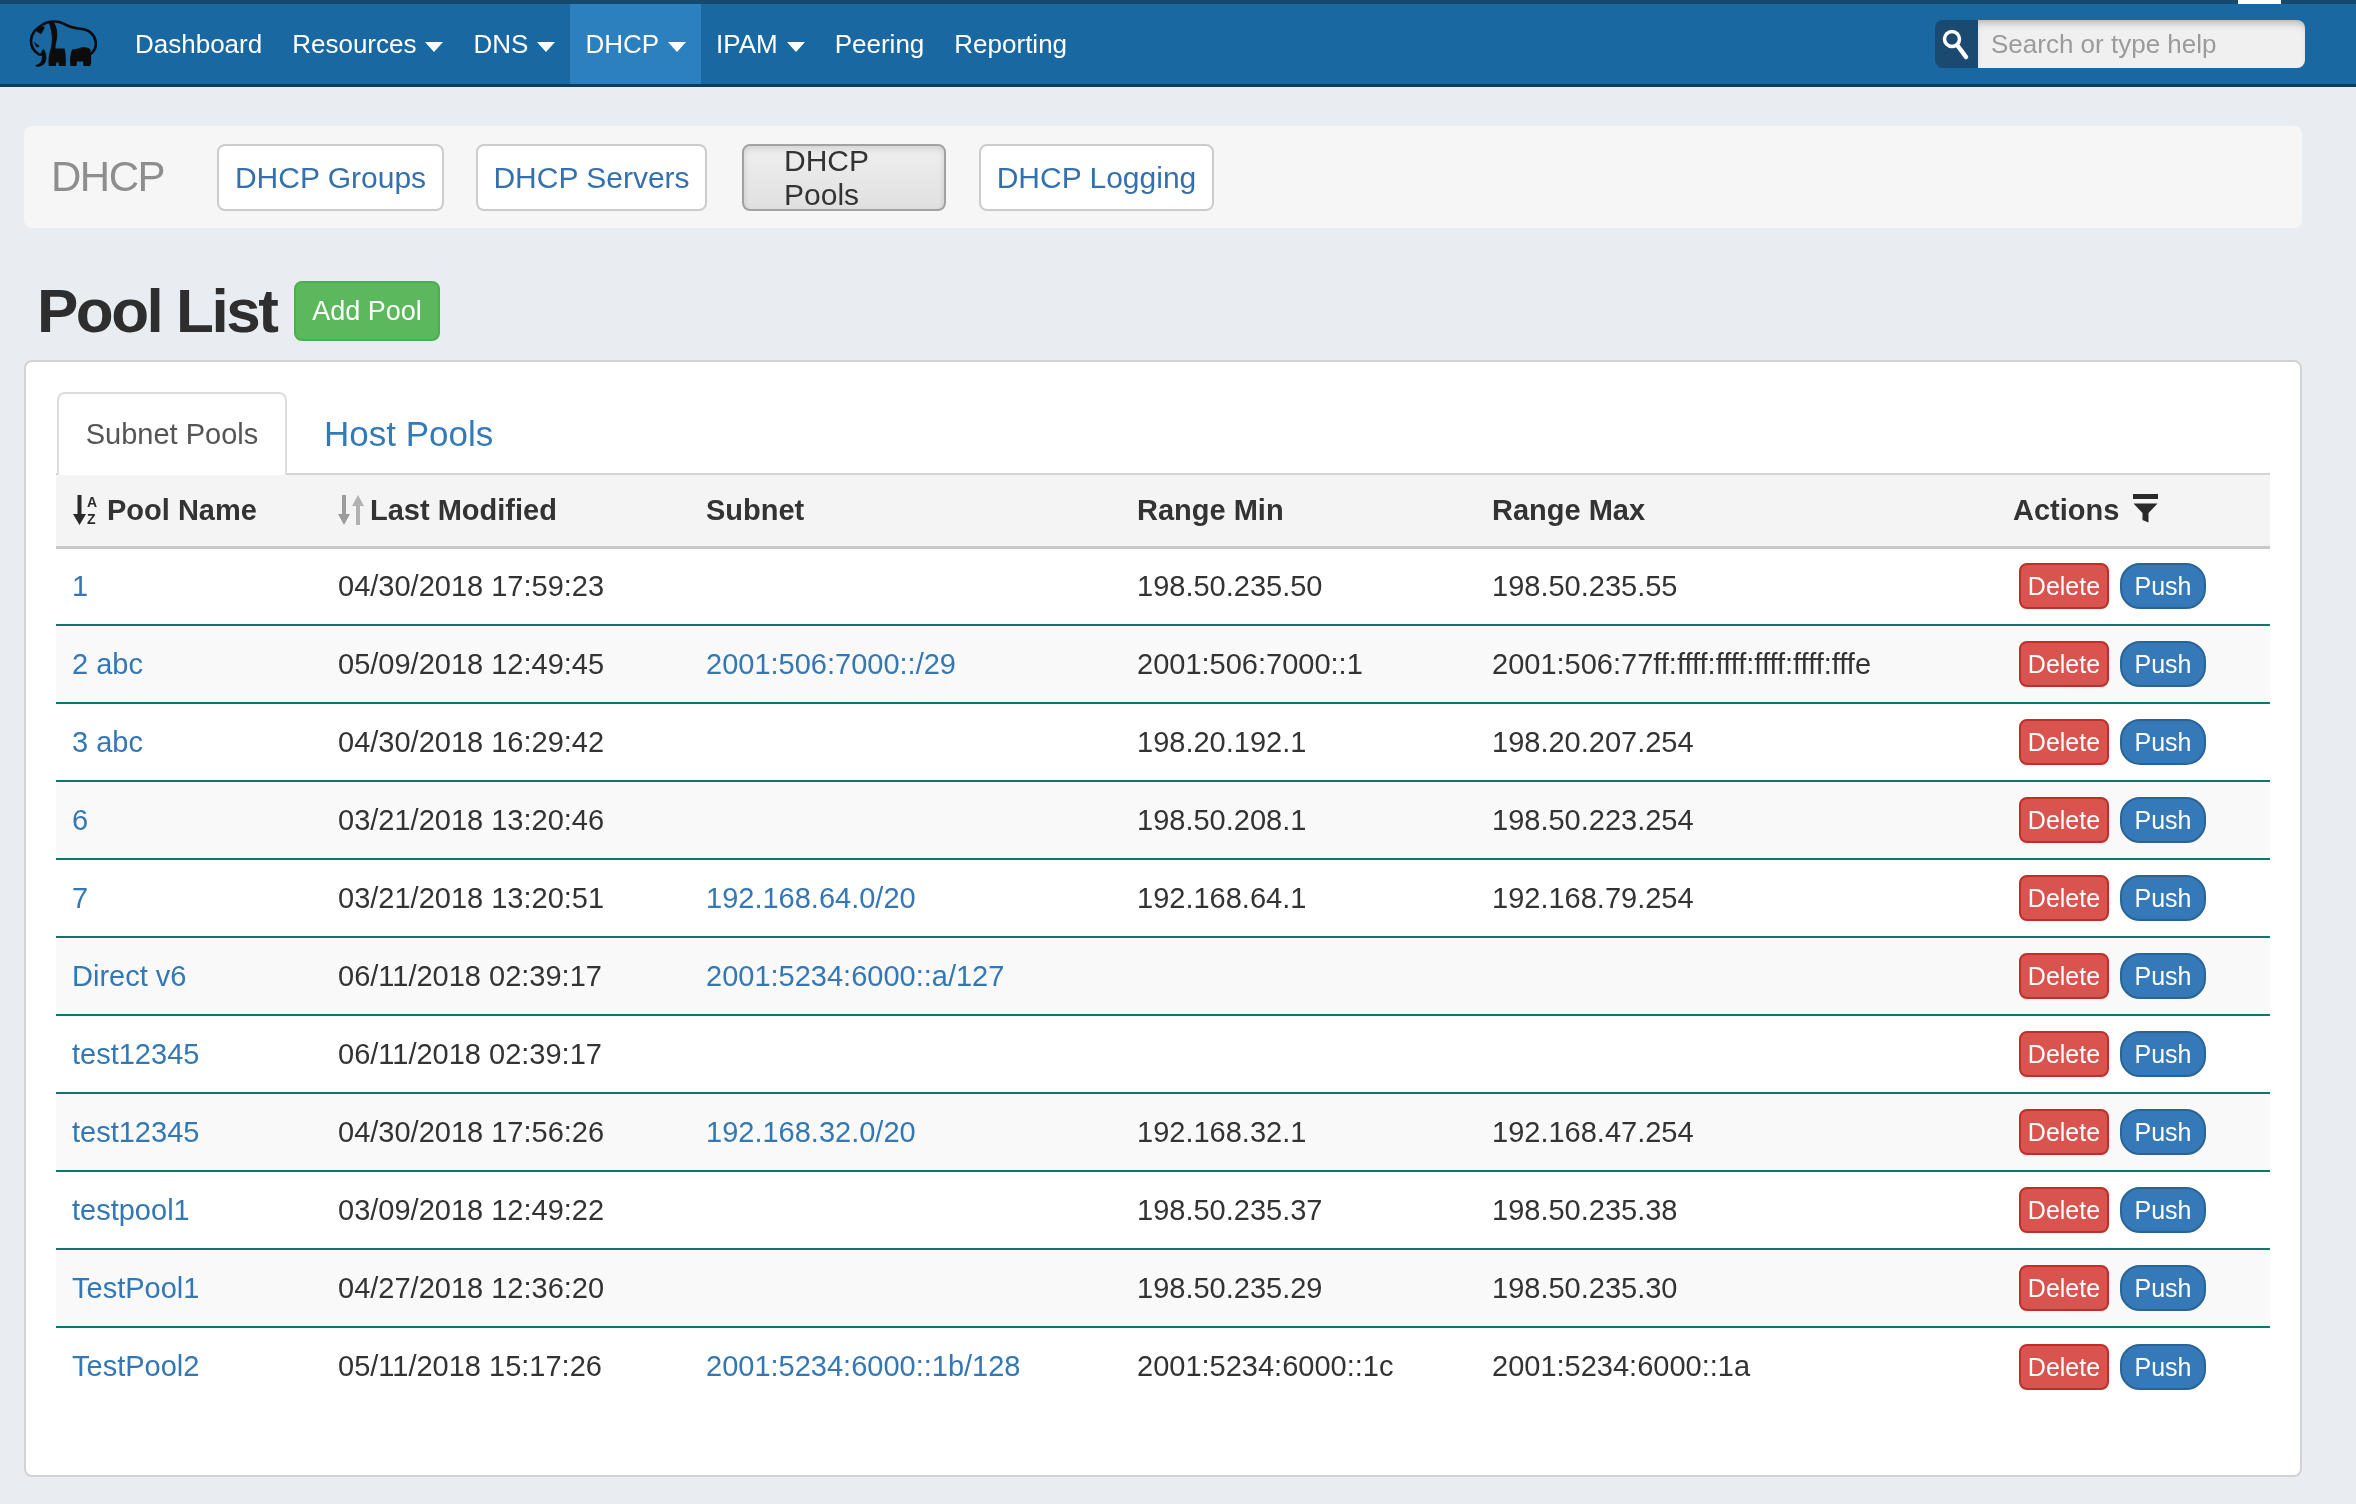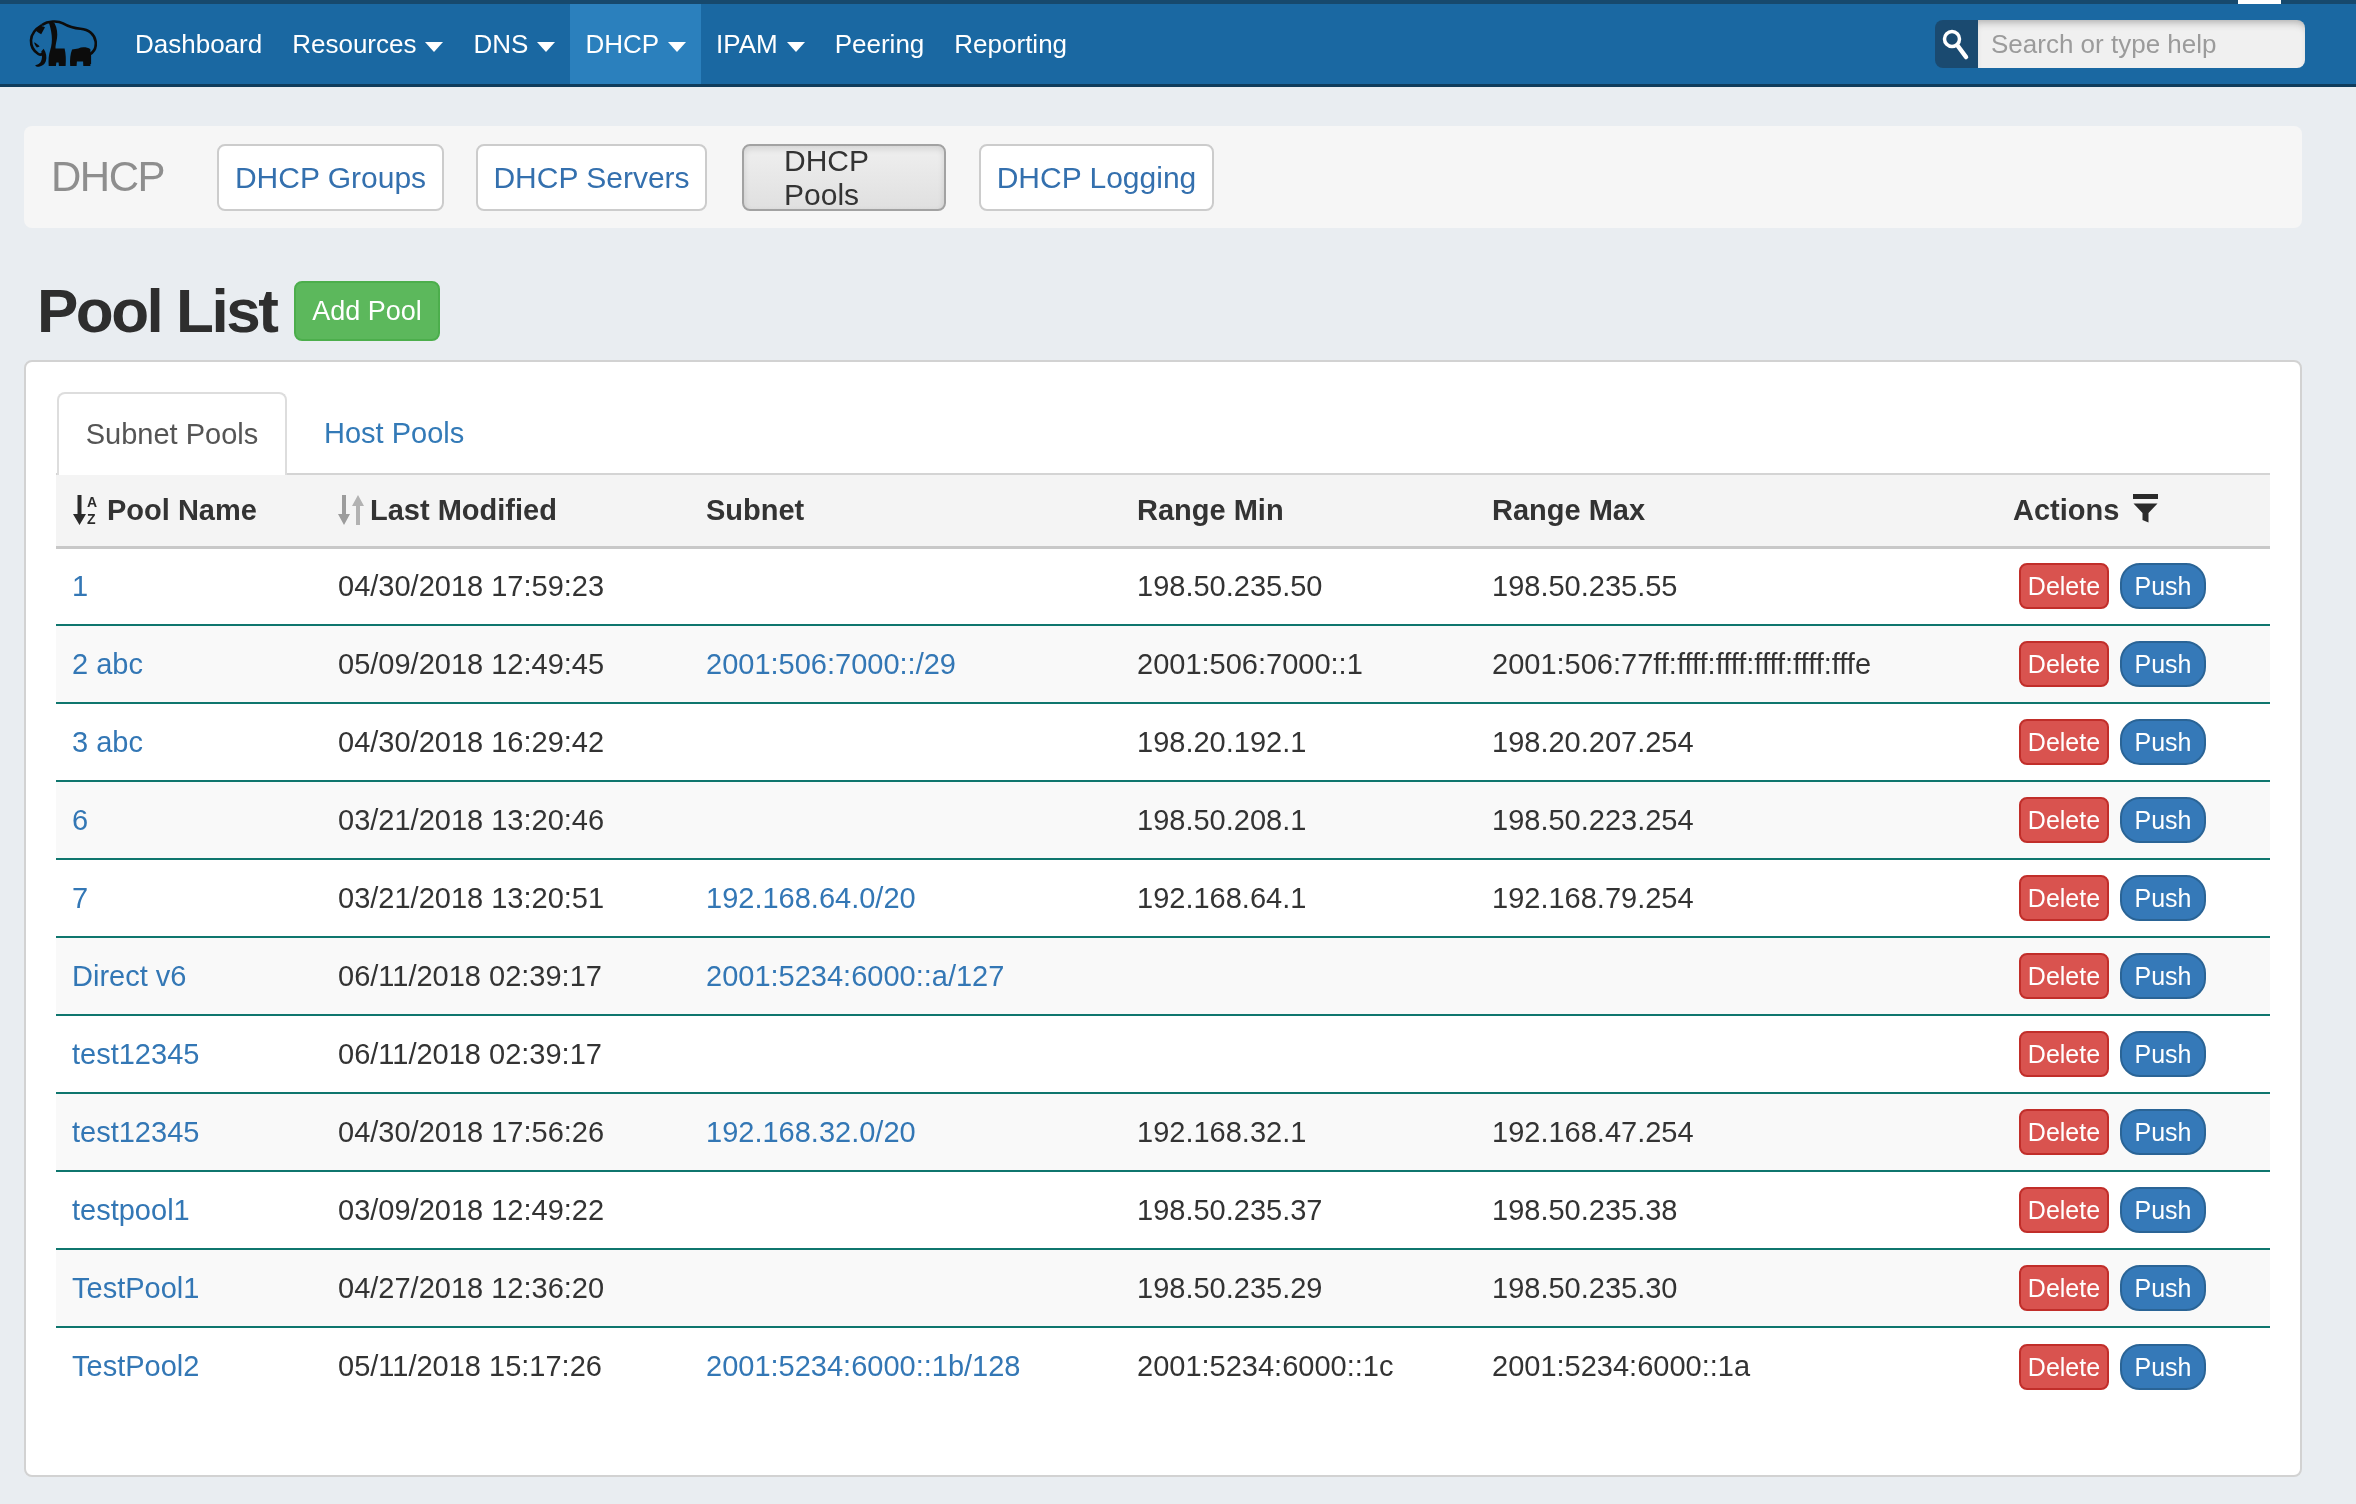--- a/index.html
+++ b/index.html
@@ -27,21 +27,21 @@
 .pbtn.active { background:linear-gradient(#efefef,#e0e0e0); border-color:#a2a2a2; color:#333; box-shadow:inset 0 3px 6px rgba(0,0,0,0.12);padding-left:40px; }
 
 
 .h1 { position:absolute; left:37px; top:276px; font-size:62px; font-weight:bold; color:#2e2e2e; letter-spacing:-2.5px; line-height:70px; }
 .addpool { position:absolute; left:294px; top:281px; width:146px; height:60px; background:#5cb85c; border:2px solid #4cae4c; border-radius:8px; color:#fff; font-size:27px; display:flex; align-items:center; justify-content:center; }
 
 
 .card { position:absolute; left:24px; top:360px; width:2278px; height:1117px; background:#fff; border:2px solid #d2d2d2; border-radius:8px; }
 .tabsrow { position:absolute; left:30px; top:30px; width:2214px; height:83px; border-bottom:2px solid #d4d4d4; }
 .tab-active { position:absolute; left:1px; top:0; height:85px; background:#fff; border:2px solid #ddd; border-bottom:2px solid #d4d4d4; border-radius:8px 8px 0 0; width:230px; color:#555; font-size:29px; display:flex; align-items:center; justify-content:center; }
-.tab-host { position:absolute; left:231px; top:0; height:83px; padding:0 37px; color:#337ab7; font-size:29px; display:flex; align-items:center; }
+.tab-host { position:absolute; left:231px; top:0; height:83px; padding:0 37px; color:#337ab7; font-size:35px; display:flex; align-items:center; }
 
 table { position:absolute; left:30px; top:113px; width:2214px; border-collapse:collapse; table-layout:fixed; }
 col.c1{width:266px;} col.c2{width:368px;} col.c3{width:431px;} col.c4{width:355px;} col.c5{width:521px;} col.c6{width:273px;}
 th { background:#f4f4f4; height:72px; text-align:left; font-size:29px; color:#333; padding-left:16px; border-bottom:3px solid #c8c8c8; font-weight:bold; vertical-align:middle; }
 td { height:78px; font-size:29px; color:#333; padding-left:16px; vertical-align:middle; }
 tr.even td { background:#f9f9f9; }
 tbody tr + tr td { border-top:2px solid #0f766e; }
 a.lnk { color:#3377b5; text-decoration:none; }
 .btn-del { display:inline-block; width:90px; height:46px; background:#d9534f; border:2px solid #c12e2a; border-radius:8px; color:#fff; font-size:25px; text-align:center; line-height:42px; letter-spacing:0; }
 .btn-push { display:inline-block; width:86px; height:46px; background:#3579b8; border:2px solid #2a6496; border-radius:20px; color:#fff; font-size:25px; text-align:center; line-height:42px; margin-left:11px; letter-spacing:0; }

